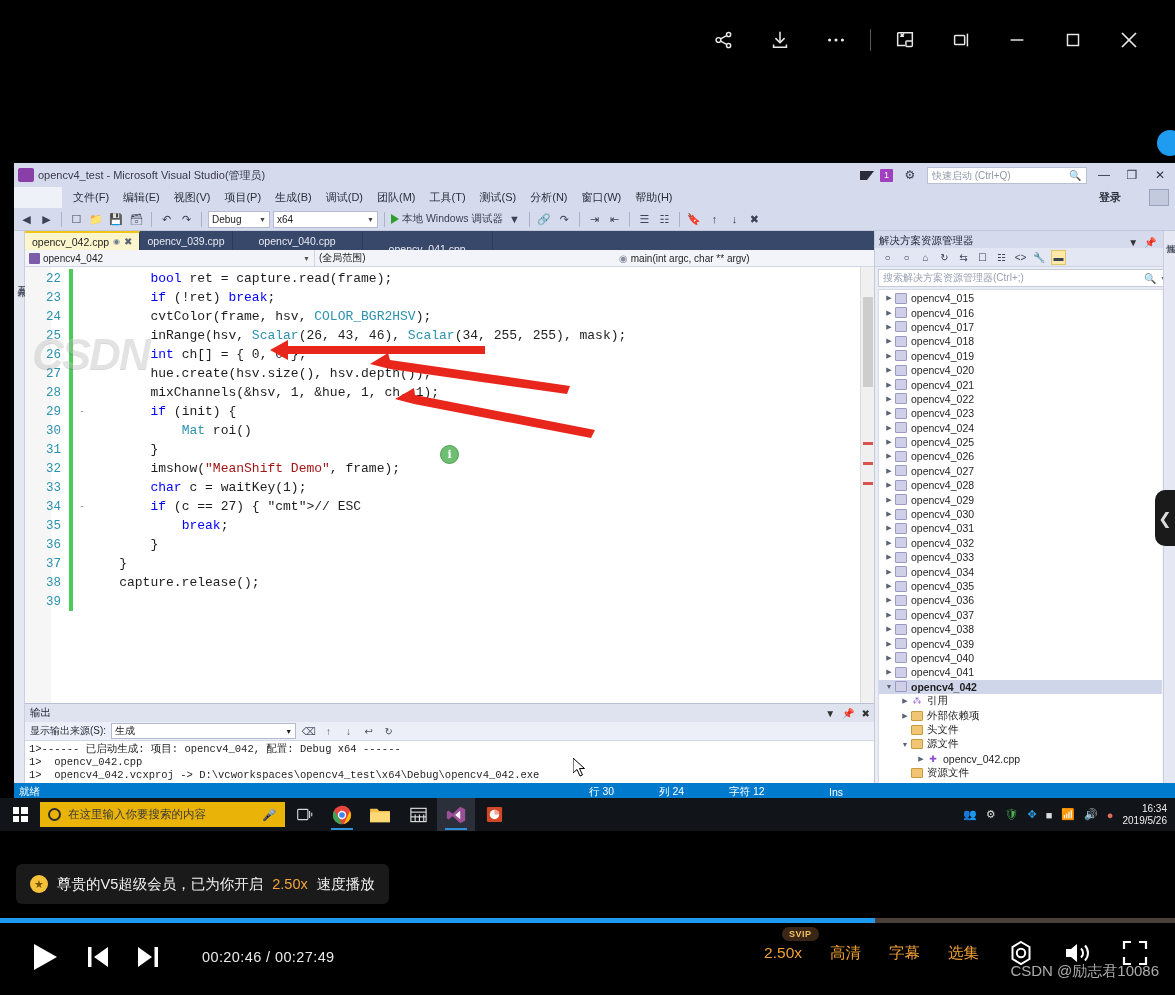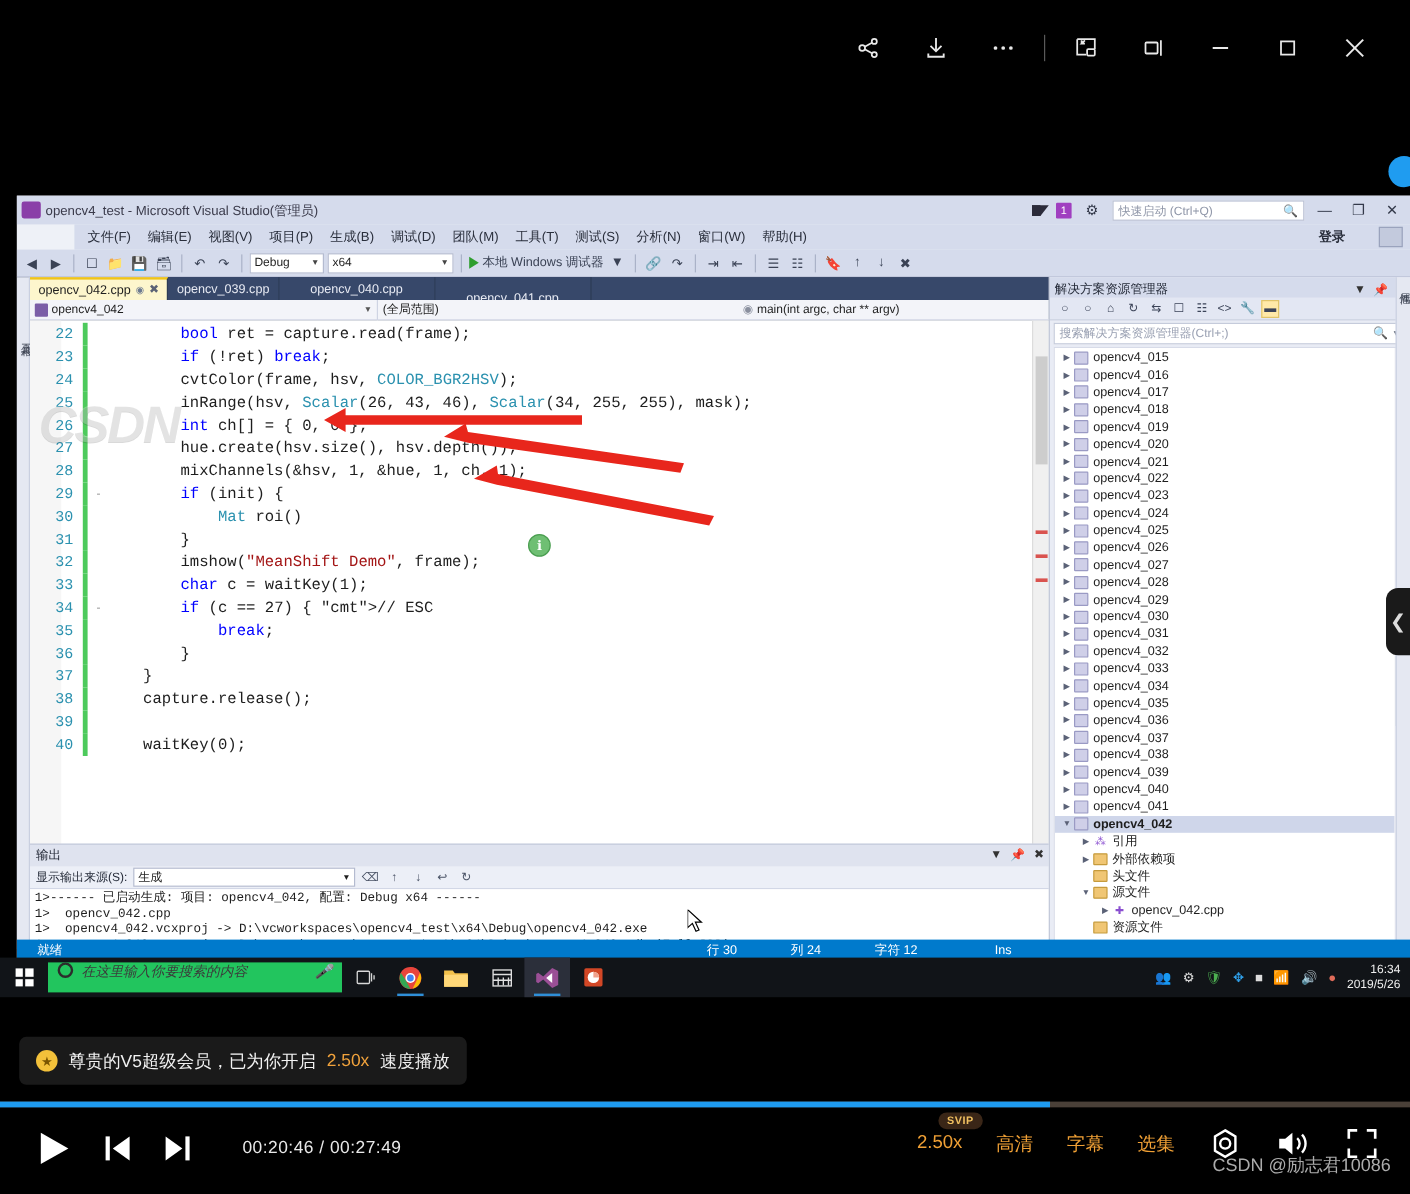--- a/index.html
+++ b/index.html
@@ -218,34 +218,34 @@
     position: absolute; right: 0; top: 0; width: 12px; height: 560px; background: #e5e8f2;
     border-left: 1px solid #c9cfe0;
   }
   .se-rail .vt { writing-mode: vertical-rl; font-size: 9px; color: #3a4050; margin-top: 6px; }
 
   
   .vs-status {
     position: absolute; left: 0; bottom: 0; width: 1161px; height: 18px; background: #007acc;
     color: #fff; font-size: 10.5px; display: flex; align-items: center;
   }
-  .vs-status .ready { margin-left: 17px; }
+  .vs-status .ready { margin-left: 5px; }
   .vs-status .s { position: absolute; }
 
   
   .taskbar {
     position: absolute; left: 0; top: 798px; width: 1175px; height: 33px; background: #111418;
     display: flex; align-items: center;
   }
   .tb-start { width: 40px; display: flex; align-items: center; justify-content: center; }
   .winlogo { width: 15px; height: 15px; display: grid; grid-template-columns: 1fr 1fr; grid-template-rows: 1fr 1fr; gap: 2px; }
   .winlogo i { background: #fff; display: block; }
   .tb-search {
-    width: 245px; height: 25px; background: #22c55e; display: flex; 
-    padding: 0 8px; gap: 7px; font-size: 11.5px; color: #3b3b3b; position: relative; font-style: italic;
+    width: 245px; height: 25px; background: #eab308; display: flex; align-items: center;
+    padding: 0 8px; gap: 7px; font-size: 11.5px; color: #3b3b3b; position: relative;
   }
   .tb-search .circ { width: 13px; height: 13px; border: 2px solid #2c2c2c; border-radius: 50%; }
   .tb-search .mic { position: absolute; right: 8px; color: #3b3b3b; }
   .tb-app { width: 38px; height: 33px; display: flex; align-items: center; justify-content: center; position: relative; }
   .tb-app.active { background: #2b2f3a; }
   .tb-app .ul { position: absolute; bottom: 1px; left: 8px; width: 22px; height: 2px; background: #2f8fd8; }
   .tray { position: absolute; right: 8px; display: flex; align-items: center; gap: 9px; }
   .tray .ti { color: #dcdcdc; font-size: 11px; }
   .clock { color: #eee; font-size: 10px; line-height: 12px; text-align: right; margin-left: 0; }
 
@@ -488,21 +488,20 @@
               <div class="cline"><span class="ln">30</span><span class="chg"></span><span class="fold"></span><span class="code">            <span class="kw2">Mat</span> roi()</span></div>
               <div class="cline"><span class="ln">31</span><span class="chg"></span><span class="fold"></span><span class="code">        }</span></div>
               <div class="cline"><span class="ln">32</span><span class="chg"></span><span class="fold"></span><span class="code">        imshow(<span class="str">"MeanShift Demo"</span>, frame);</span></div>
               <div class="cline"><span class="ln">33</span><span class="chg"></span><span class="fold"></span><span class="code">        <span class="kw">char</span> c = waitKey(1);</span></div>
               <div class="cline"><span class="ln">34</span><span class="chg"></span><span class="fold">-</span><span class="code">        <span class="kw">if</span> (c == 27) { <span class="&lt;span">"cmt"</span>&gt;// ESC</span></div>
               <div class="cline"><span class="ln">35</span><span class="chg"></span><span class="fold"></span><span class="code">            <span class="kw">break</span>;</span></div>
               <div class="cline"><span class="ln">36</span><span class="chg"></span><span class="fold"></span><span class="code">        }</span></div>
               <div class="cline"><span class="ln">37</span><span class="chg"></span><span class="fold"></span><span class="code">    }</span></div>
               <div class="cline"><span class="ln">38</span><span class="chg"></span><span class="fold"></span><span class="code">    capture.release();</span></div>
               <div class="cline"><span class="ln">39</span><span class="chg"></span><span class="fold"></span><span class="code"></span></div>
-              <div class="cline"><span class="ln">40</span><span class="chg"></span><span class="fold"></span><span class="code">    waitKey(0);</span></div>
             </div>
           <div style="position:absolute;left:415px;top:178px;width:19px;height:19px;border-radius:50%;background:#6fbf73;border:1px solid #4a9e50;display:flex;align-items:center;justify-content:center;color:#fff;font-size:11px">ℹ</div>
           <div class="scrollv">
             <div class="thumb"></div>
             <div class="mark" style="top:175px"></div>
             <div class="mark" style="top:195px"></div>
             <div class="mark" style="top:215px"></div>
           </div>
         </div>
 

